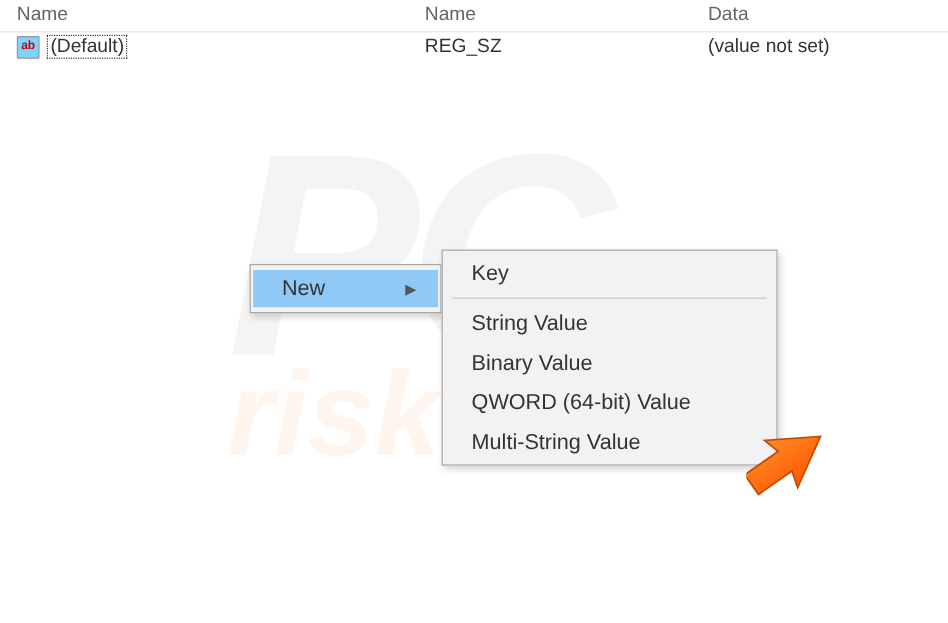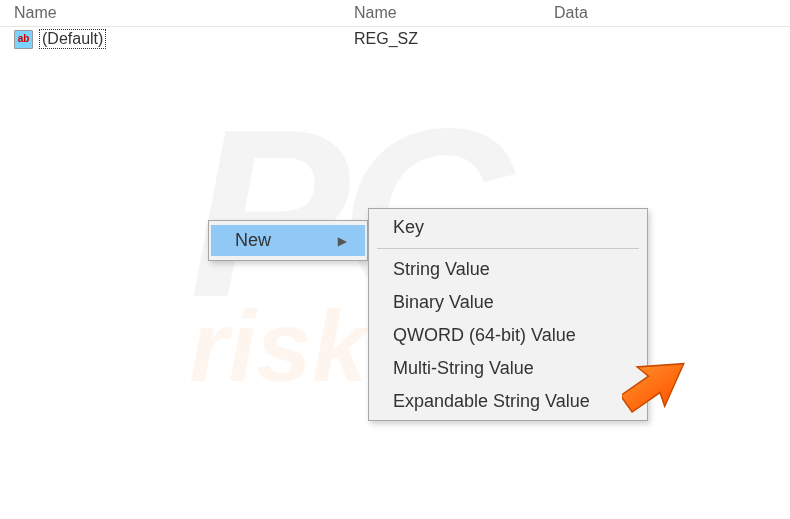--- a/index.html
+++ b/index.html
@@ -24,21 +24,21 @@
     .wm-top { font-size: 240px; font-weight: 700; font-style: italic; letter-spacing: -10px; line-height: 0.8; color: #555; }
     .wm-bottom { font-size: 100px; font-weight: 700; font-style: italic; color: #ff6a00; text-align: center; margin-top: -20px; }
     .header {
       display: flex;
       border-bottom: 1px solid #e6e6e6;
       padding: 4px 12px 4px 14px;
       color: #666;
     }
     .col-name  { width: 340px; flex: 0 0 340px; }
     .col-type  { width: 200px; flex: 0 0 200px; }
-    .col-data  { flex: 1 1 auto; }
+    .col-data  { flex: 1 1 auto; margin-left: 36px; }
     .row {
       display: flex;
       padding: 2px 0 2px 14px;
       align-items: center;
     }
     .row .cell-name { display: flex; align-items: center; gap: 6px; }
     .ab-icon {
       width: 19px; height: 19px; border: 1px solid #999; background: #7dd3fc; display: inline-flex; align-items:center; justify-content:center; font-size: 10px; font-weight:700; color:#cc0000; line-height:1; border-radius:1px;
     }
     .default-name { border: 1px dotted #333; padding: 0 2px; }
@@ -91,20 +91,21 @@
   <div class="col-type">Name</div>
   <div class="col-data">Data</div>
 </div>
 
 <div class="row">
   <div class="col-name cell-name">
     <span class="ab-icon">ab</span>
     <span class="default-name">(Default)</span>
   </div>
   <div class="col-type">REG_SZ</div>
+  <div class="col-data">(value not set)</div>
 </div>
 
 <div class="ctx ctx-parent">
   <div class="ctx-item highlight">
     <span>New</span>
     <span class="ctx-arrow">▶</span>
   </div>
 </div>
 
 <div class="ctx ctx-child">
@@ -117,23 +118,20 @@
   </div>
   <div class="ctx-item">
     <span>Binary Value</span>
   </div>
   <div class="ctx-item">
     <span>QWORD (64-bit) Value</span>
   </div>
   <div class="ctx-item">
     <span>Multi-String Value</span>
   </div>
-  <div class="ctx-item">
-    <span>Expandable String Value</span>
-  </div>
 </div>
 
 <div class="pointer">
   <svg width="80" height="70" viewBox="0 0 80 70">
     <defs>
       <linearGradient id="g" x1="0" y1="0" x2="0" y2="1">
         <stop offset="0" stop-color="#ff8a2a"></stop>
         <stop offset="1" stop-color="#ff5a00"></stop>
       </linearGradient>
     </defs>

